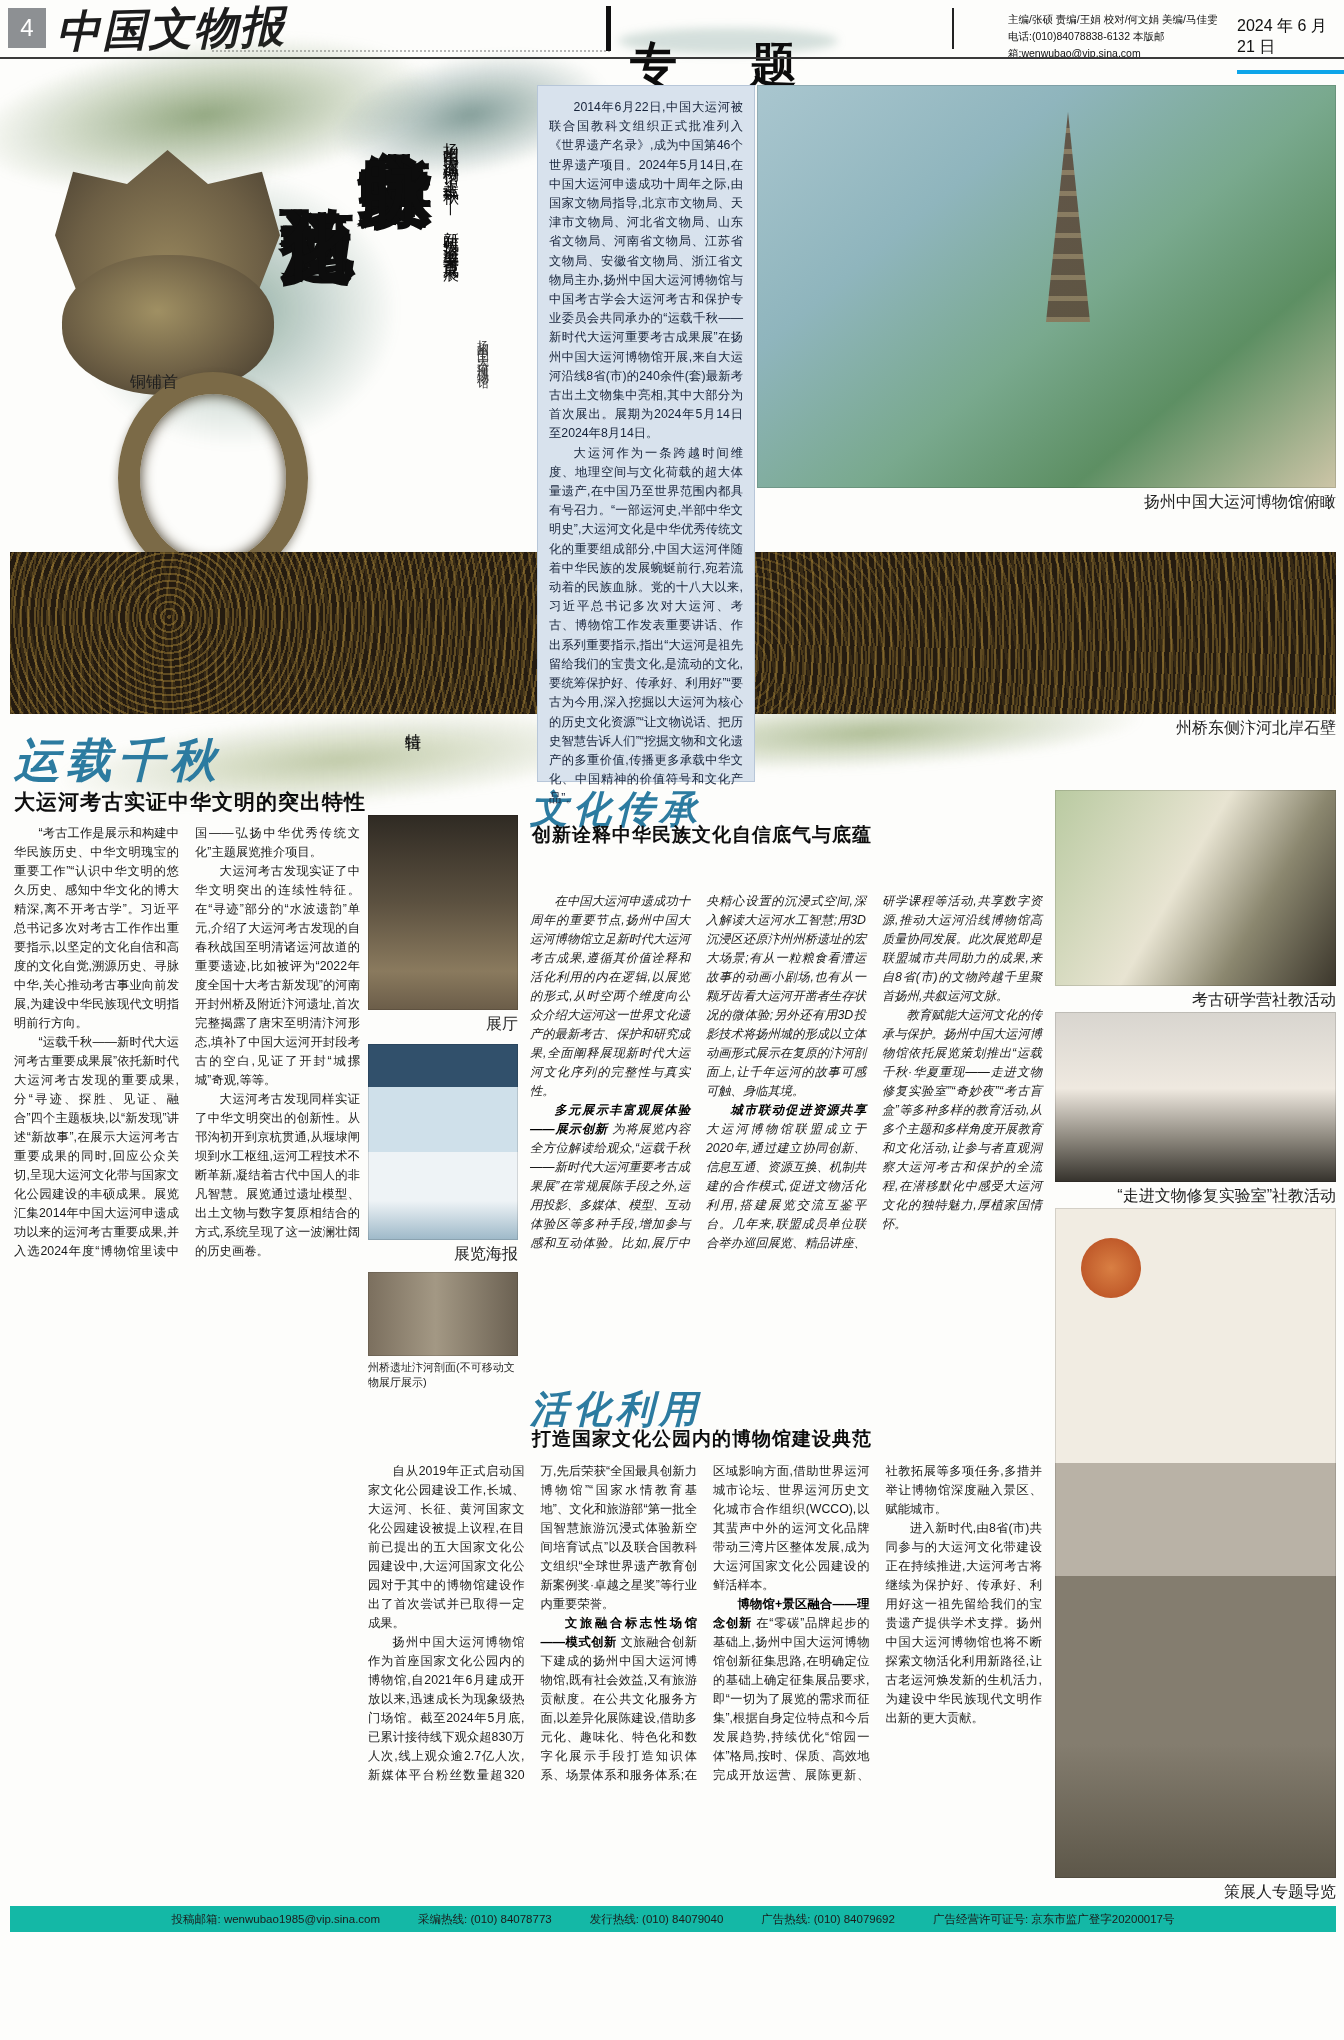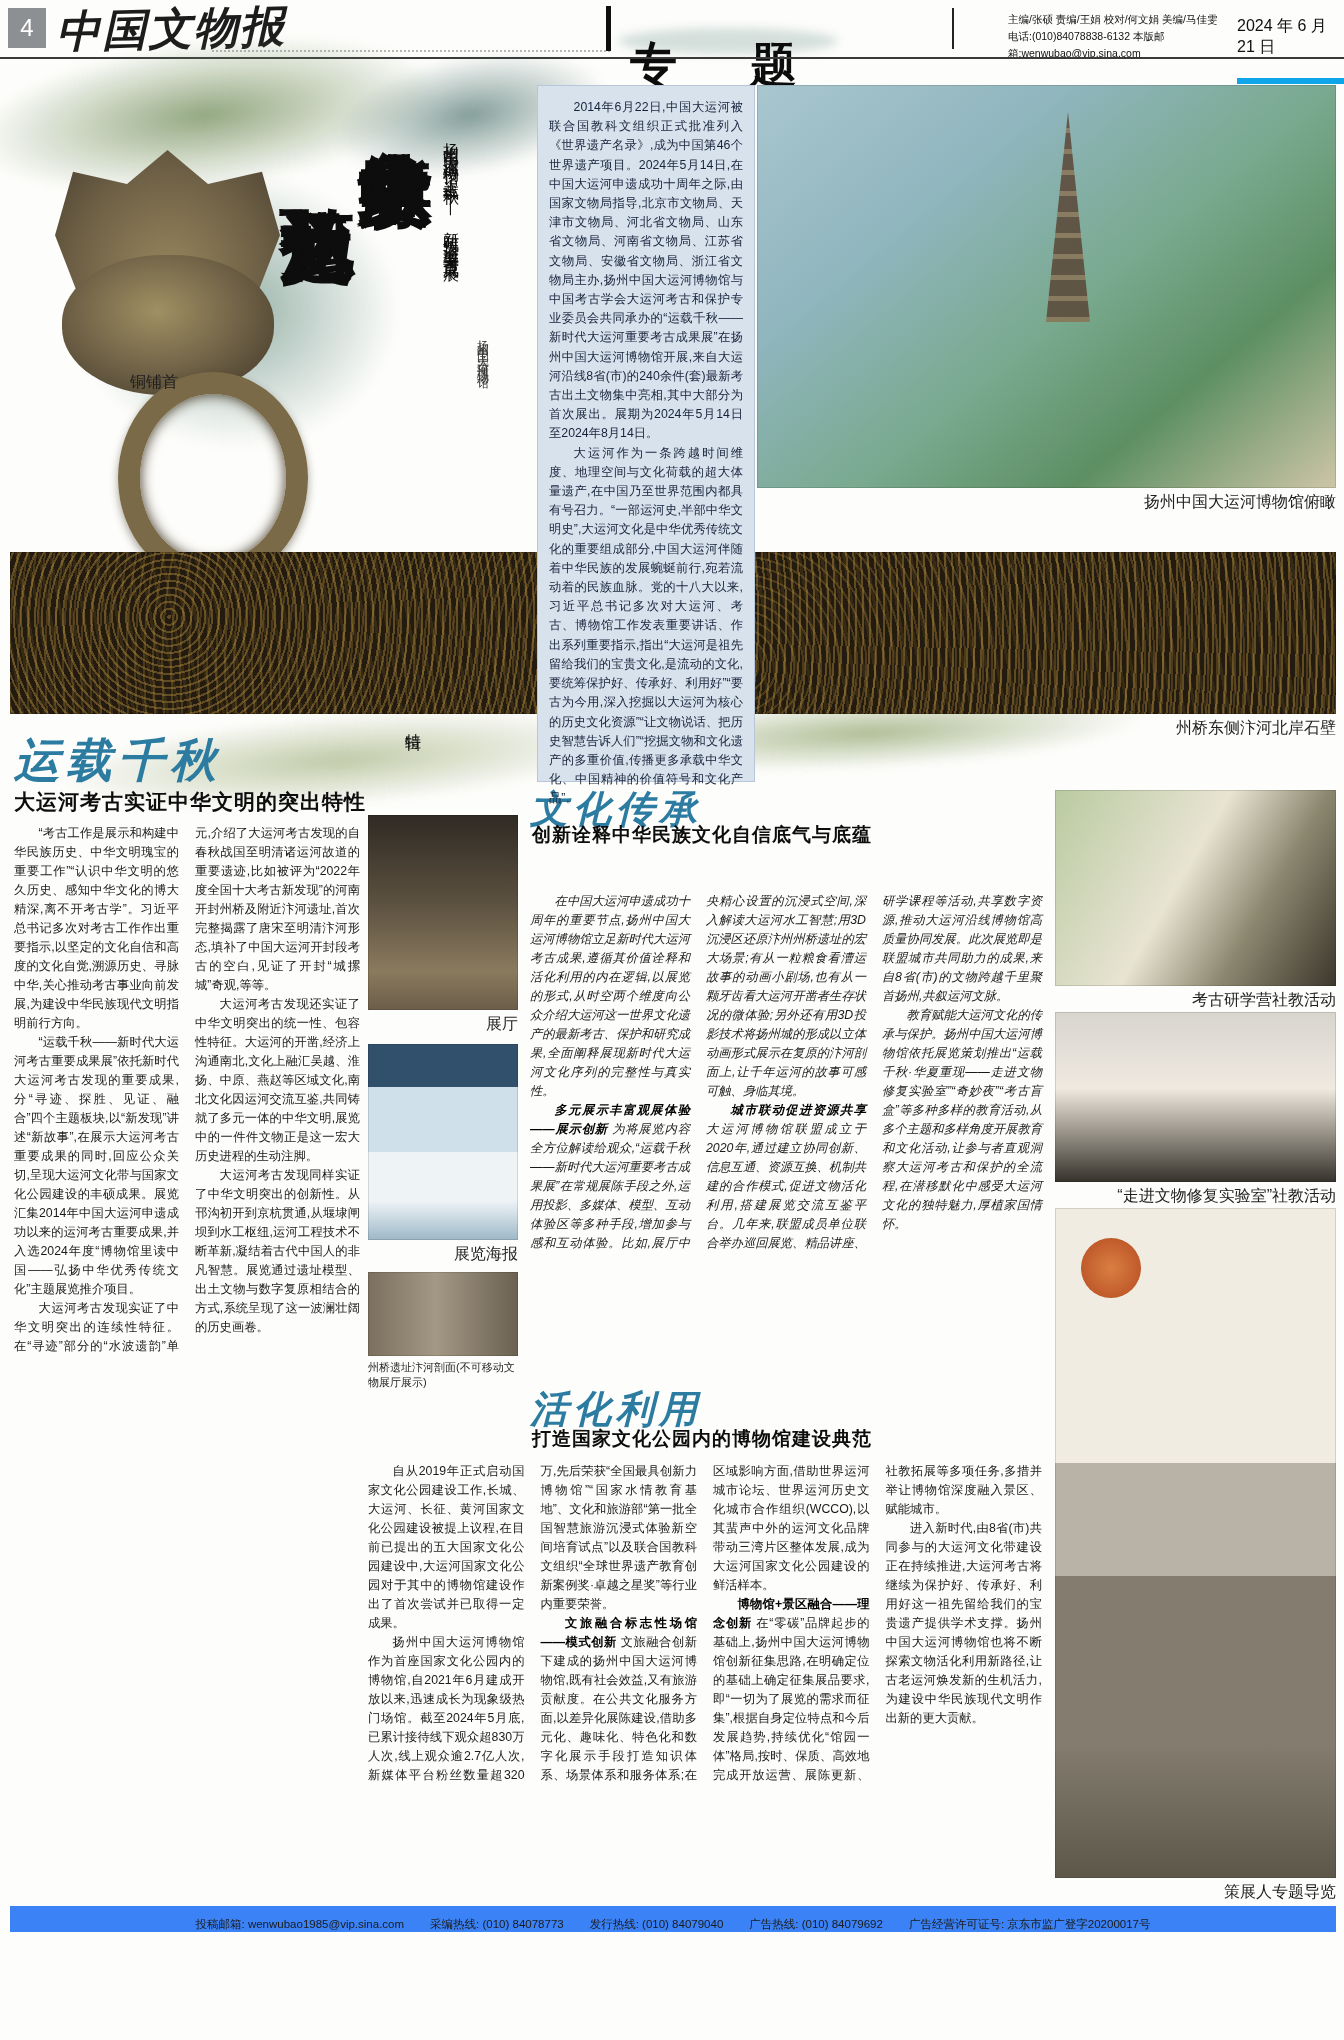--- a/index.html
+++ b/index.html
@@ -9,21 +9,21 @@
   
   .pagebox{left:8px;top:8px;width:38px;height:40px;background:#8d9093;color:#fff;
            font-size:24px;display:flex;align-items:center;justify-content:center;}
   .papername{left:56px;top:0px;font-family:"Liberation Serif",serif;font-size:44px;
              font-weight:bold;font-style:italic;transform:rotate(-1.5deg);letter-spacing:2px;}
   .dotline{left:212px;top:50px;width:398px;border-top:2px dotted #b8b8b8;}
   .vbar1{left:606px;top:6px;width:5px;height:45px;background:#101010;}
   .banner{left:630px;top:0px;font-size:47px;font-weight:900;letter-spacing:30px;color:#0c0c0c;margin-top:34px;}
   .vbar2{left:952px;top:8px;width:2px;height:41px;background:#222;}
   .staff{left:1008px;top:11px;width:224px;font-size:10.5px;line-height:17px;color:#111;}
-  .date{left:1237px;top:16px;font-size:16px;border-bottom:6px solid #0ea5e9;padding-bottom:20px;color:#111;}
+  .date{left:1237px;top:16px;font-size:16px;border-bottom:4px solid #0ea5e9;padding-bottom:12px;color:#111;}
   .headrule{left:0;top:57px;width:1344px;border-top:2px solid #3a3a3a;}
   
   .blob{filter:blur(4px);border-radius:50%;}
   .b1{left:-30px;top:40px;width:470px;height:150px;background:radial-gradient(ellipse,rgba(112,140,88,.75),rgba(112,140,88,0) 70%);transform:rotate(-7deg);}
   .b2{left:70px;top:170px;width:330px;height:280px;background:radial-gradient(ellipse,rgba(62,112,96,.55),rgba(62,112,96,0) 70%);}
   .b3{left:330px;top:55px;width:280px;height:120px;background:radial-gradient(ellipse,rgba(50,94,88,.6),rgba(50,94,88,0) 70%);transform:rotate(-10deg);}
   .b4{left:600px;top:698px;width:540px;height:70px;background:radial-gradient(ellipse,rgba(134,156,96,.65),rgba(134,156,96,0) 72%);transform:rotate(-3deg);}
   .b5{left:60px;top:715px;width:560px;height:90px;background:radial-gradient(ellipse,rgba(142,160,100,.55),rgba(142,160,100,0) 72%);transform:rotate(-4deg);}
   .b6{left:618px;top:28px;width:220px;height:26px;background:rgba(70,120,110,.22);filter:blur(5px);}
   
@@ -81,22 +81,22 @@
   .sh1{left:14px;top:788px;font-size:21px;letter-spacing:1px;}
   .sh2{left:532px;top:822px;font-size:19px;letter-spacing:1px;}
   .sh3{left:532px;top:1426px;font-size:19px;letter-spacing:1px;}
   .body{font-size:12.3px;line-height:19px;text-align:justify;color:#1a1a1a;}
   .body p{margin:0;text-indent:2em;}
   .body b{color:#000;}
   .cols2{left:14px;top:824px;width:346px;height:1080px;column-count:2;column-gap:16px;}
   .cols3{left:530px;top:892px;width:512px;height:522px;column-count:3;column-gap:16px;font-style:italic;}
   .cols4{left:368px;top:1462px;width:674px;height:442px;column-count:4;column-gap:16px;}
   
-  .footer{left:10px;top:1906px;width:1326px;height:26px;background:#3b82f6;
-          display:flex;align-items:flex-end;justify-content:center;gap:26px;font-size:11.5px;color:#1b1b1b;}
+  .footer{left:10px;top:1906px;width:1326px;height:26px;background:#14b8a6;
+          display:flex;align-items:center;justify-content:center;gap:38px;font-size:11.5px;color:#1b1b1b;}
 </style>
 </head>
 <body>
 
 <div id="page">
 
   <div class="abs pagebox">4</div>
   <div class="abs papername">中国文物报</div>
   <div class="abs dotline"></div>
   <div class="abs vbar1"></div>
@@ -139,21 +139,20 @@
   <div class="abs aerial ph"></div>
   <div class="abs pagoda"></div>
   <div class="abs cap capr" style="left:1000px;top:492px;width:336px;">扬州中国大运河博物馆俯瞰</div>
 
   <div class="abs sechead h1a">运载千秋</div>
   <div class="abs subhead sh1">大运河考古实证中华文明的突出特性</div>
   <div class="abs body cols2">
     <p>“考古工作是展示和构建中华民族历史、中华文明瑰宝的重要工作”“认识中华文明的悠久历史、感知中华文化的博大精深,离不开考古学”。习近平总书记多次对考古工作作出重要指示,以坚定的文化自信和高度的文化自觉,溯源历史、寻脉中华,关心推动考古事业向前发展,为建设中华民族现代文明指明前行方向。</p>
     <p>“运载千秋——新时代大运河考古重要成果展”依托新时代大运河考古发现的重要成果,分“寻迹、探胜、见证、融合”四个主题板块,以“新发现”讲述“新故事”,在展示大运河考古重要成果的同时,回应公众关切,呈现大运河文化带与国家文化公园建设的丰硕成果。展览汇集2014年中国大运河申遗成功以来的运河考古重要成果,并入选2024年度“博物馆里读中国——弘扬中华优秀传统文化”主题展览推介项目。</p>
     <p>大运河考古发现实证了中华文明突出的连续性特征。在“寻迹”部分的“水波遗韵”单元,介绍了大运河考古发现的自春秋战国至明清诸运河故道的重要遗迹,比如被评为“2022年度全国十大考古新发现”的河南开封州桥及附近汴河遗址,首次完整揭露了唐宋至明清汴河形态,填补了中国大运河开封段考古的空白,见证了开封“城摞城”奇观,等等。</p>
-    <p>大运河考古发现还实证了中华文明突出的统一性、包容性特征。大运河的开凿,经济上沟通南北,文化上融汇吴越、淮扬、中原、燕赵等区域文化,南北文化因运河交流互鉴,共同铸就了多元一体的中华文明,展览中的一件件文物正是这一宏大历史进程的生动注脚。</p>
     <p>大运河考古发现同样实证了中华文明突出的创新性。从邗沟初开到京杭贯通,从堰埭闸坝到水工枢纽,运河工程技术不断革新,凝结着古代中国人的非凡智慧。展览通过遗址模型、出土文物与数字复原相结合的方式,系统呈现了这一波澜壮阔的历史画卷。</p>
   </div>
 
   <div class="abs hall ph"></div>
   <div class="abs cap capr" style="left:368px;top:1014px;width:150px;">展厅</div>
   <div class="abs poster ph"></div>
   <div class="abs cap capr" style="left:368px;top:1244px;width:150px;">展览海报</div>
   <div class="abs profile ph"></div>
   <div class="abs cap" style="left:368px;top:1360px;width:150px;font-size:11px;line-height:15px;">州桥遗址汴河剖面(不可移动文物展厅展示)</div>
 

